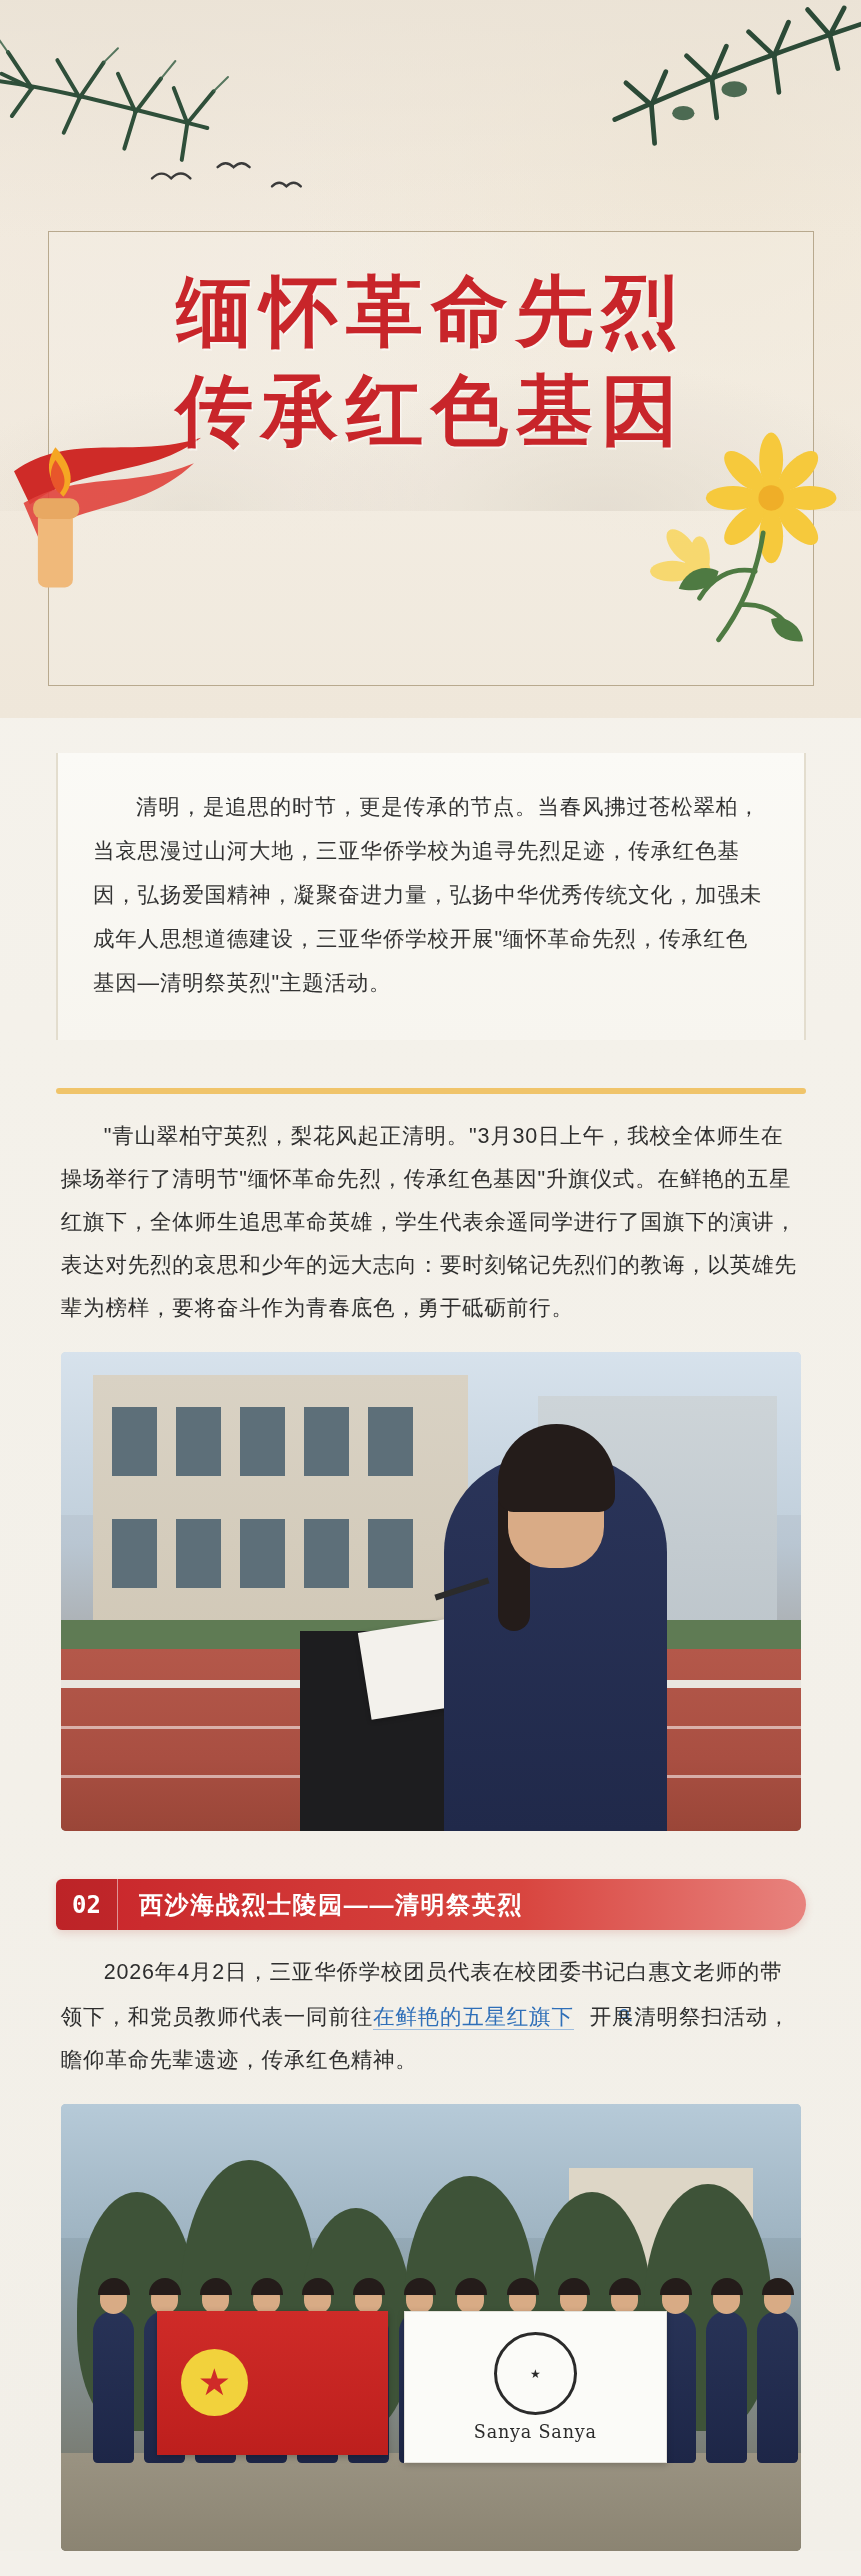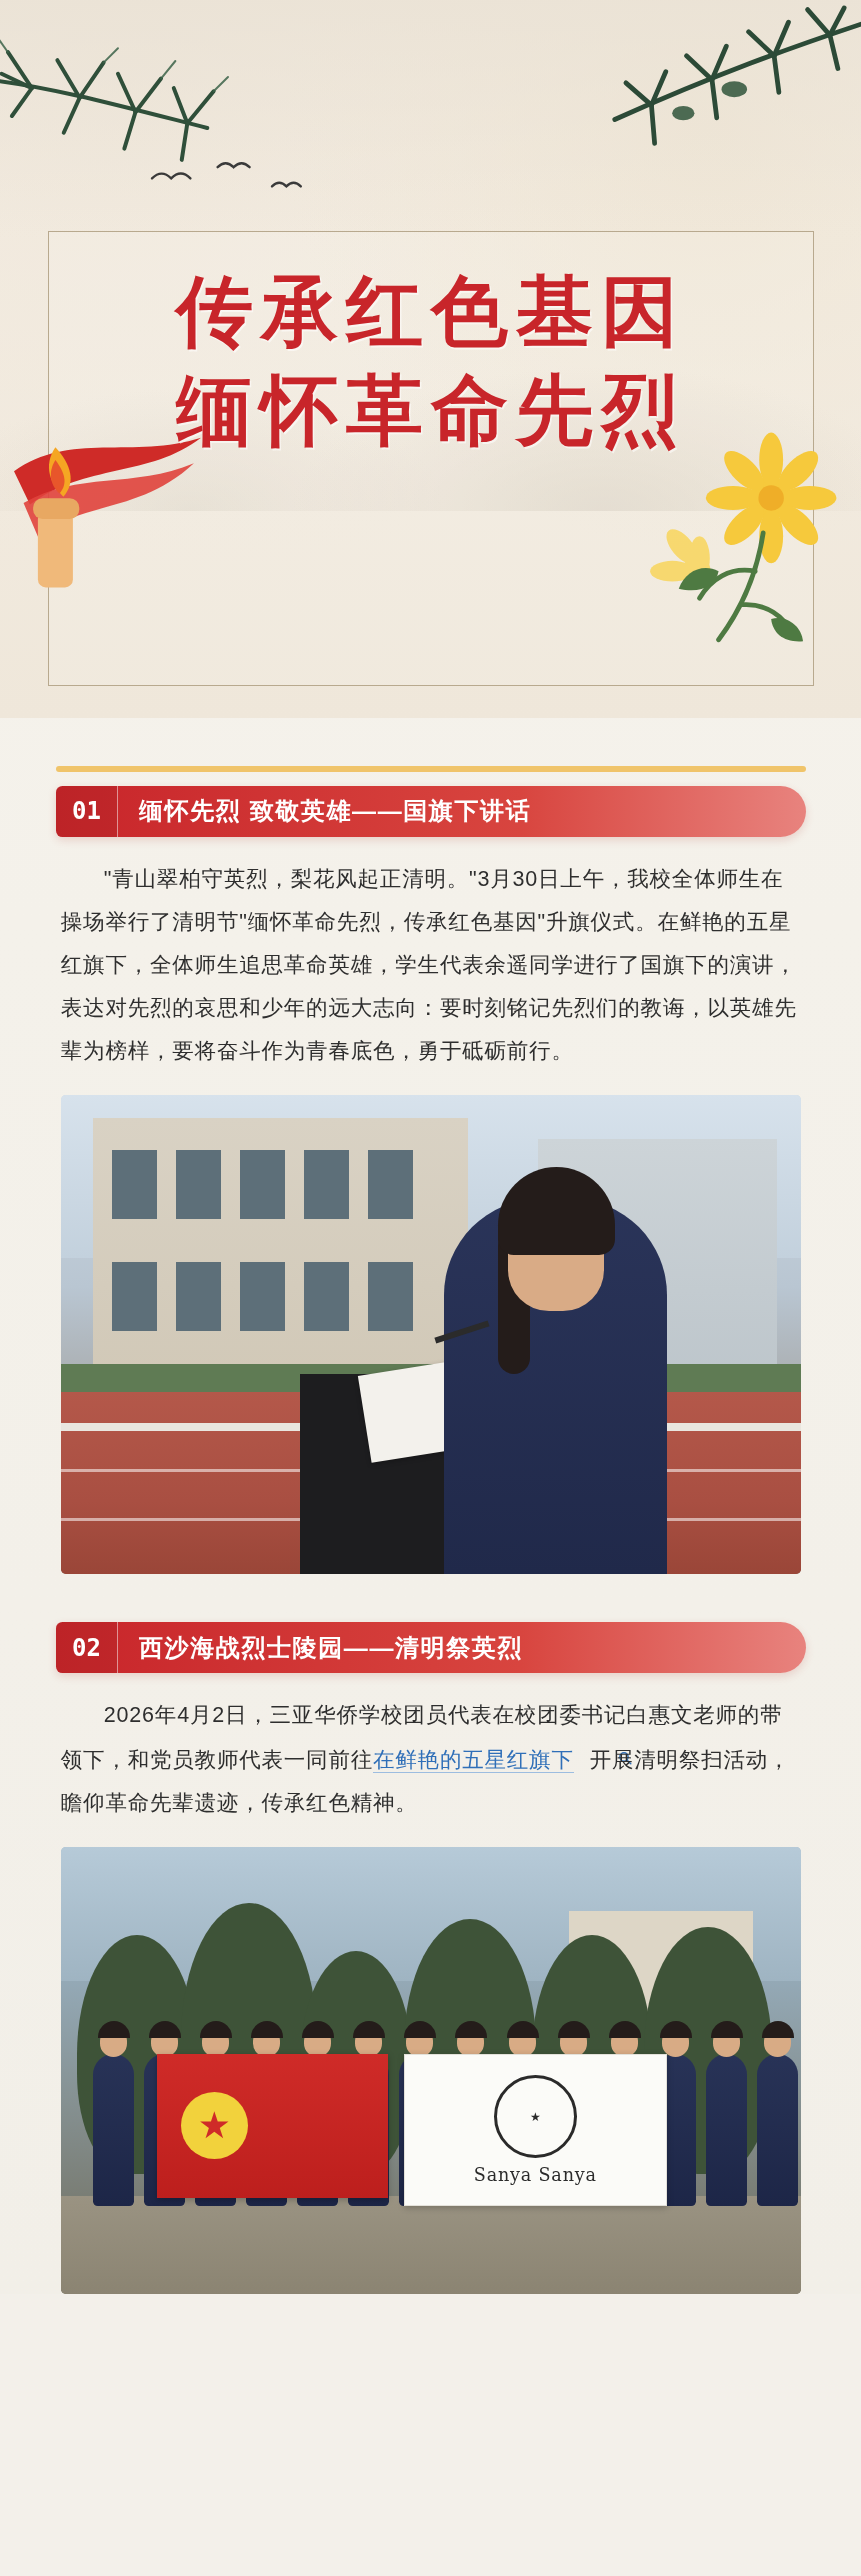--- a/index.html
+++ b/index.html
@@ -289,22 +289,22 @@
           <path d="M10 28 q12 -12 24 0 q12 -12 24 0"></path>
           <path d="M92 14 q10 -10 20 0 q10 -10 20 0"></path>
           <path d="M160 38 q9 -9 18 0 q9 -9 18 0"></path>
         </g>
       </svg>
     </div>
 
     <div class="hero-frame"></div>
 
     <div class="hero-titles">
+      <div class="hero-line">缅怀革命先烈</div>
       <div class="hero-line">传承红色基因</div>
-      <div class="hero-line">缅怀革命先烈</div>
     </div>
 
 
     <div class="ribbon">
       <svg width="207" height="184" viewBox="0 0 260 230">
         <path d="M0 70 C70 20, 150 55, 235 28 C170 78, 90 60, 20 112 Z" fill="#cf2b28"></path>
         <path d="M12 110 C80 70, 150 92, 226 60 C160 122, 86 108, 30 152 Z" fill="#e0433c" opacity=".9"></path>
         <g>
           <rect x="30" y="120" width="44" height="96" rx="10" fill="#f0b97a"></rect>
           <rect x="24" y="104" width="58" height="26" rx="12" fill="#e8a862"></rect>
@@ -342,27 +342,26 @@
           <path d="M150 218 C178 216, 204 232, 214 258"></path>
         </g>
         <g fill="#4e7a42">
           <path d="M120 176 C100 166, 78 176, 70 198 C96 204, 116 196, 120 176Z"></path>
           <path d="M186 236 C204 230, 224 244, 226 264 C202 266, 188 254, 186 236Z"></path>
         </g>
       </svg>
     </div>
   </div>
 
+  <div class="intro">
+    <p>清明，是追思的时节，更是传承的节点。当春风拂过苍松翠柏，当哀思漫过山河大地，三亚华侨学校为追寻先烈足迹，传承红色基因，弘扬爱国精神，凝聚奋进力量，弘扬中华优秀传统文化，加强未成年人思想道德建设，三亚华侨学校开展"缅怀革命先烈，传承红色基因—清明祭英烈"主题活动。</p>
+  </div>
 
   <div class="section">
     <div class="section-top-rule"></div>
-    <div class="sec-head">
-      <div class="sec-num">01</div>
-      <div class="sec-title">缅怀先烈 致敬英雄——国旗下讲话</div>
-    </div>
     <p class="body-text">"青山翠柏守英烈，梨花风起正清明。"3月30日上午，我校全体师生在操场举行了清明节"缅怀革命先烈，传承红色基因"升旗仪式。在鲜艳的五星红旗下，全体师生追思革命英雄，学生代表余遥同学进行了国旗下的演讲，表达对先烈的哀思和少年的远大志向：要时刻铭记先烈们的教诲，以英雄先辈为榜样，要将奋斗作为青春底色，勇于砥砺前行。</p>
 
     <div class="photo photo1">
       <div class="p1-sky"></div>
       <div class="p1-building">
         <div class="win" style="left:19px;top:32px;width:45px;height:69px;"></div>
         <div class="win" style="left:83px;top:32px;width:45px;height:69px;"></div>
         <div class="win" style="left:147px;top:32px;width:45px;height:69px;"></div>
         <div class="win" style="left:211px;top:32px;width:45px;height:69px;"></div>
         <div class="win" style="left:275px;top:32px;width:45px;height:69px;"></div>

